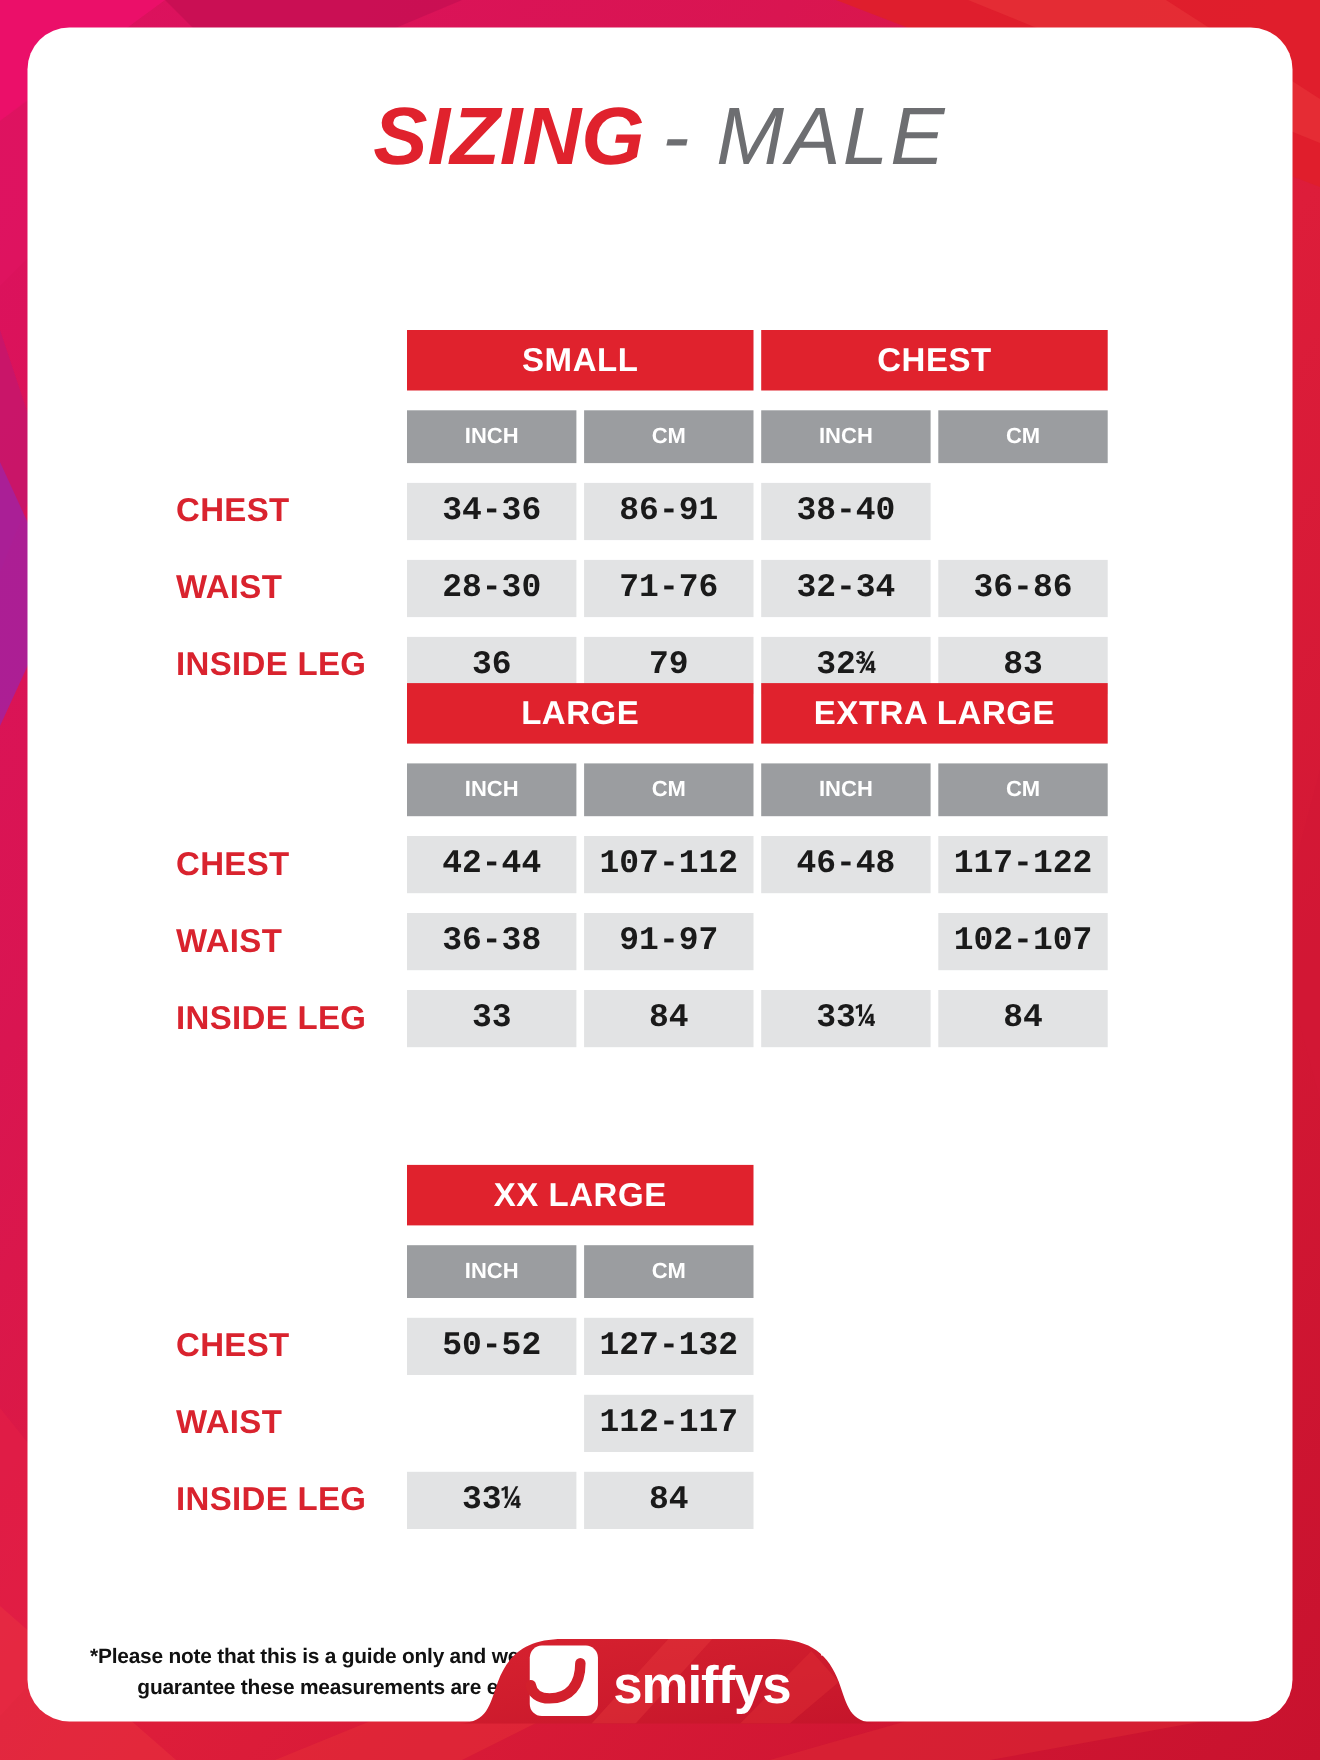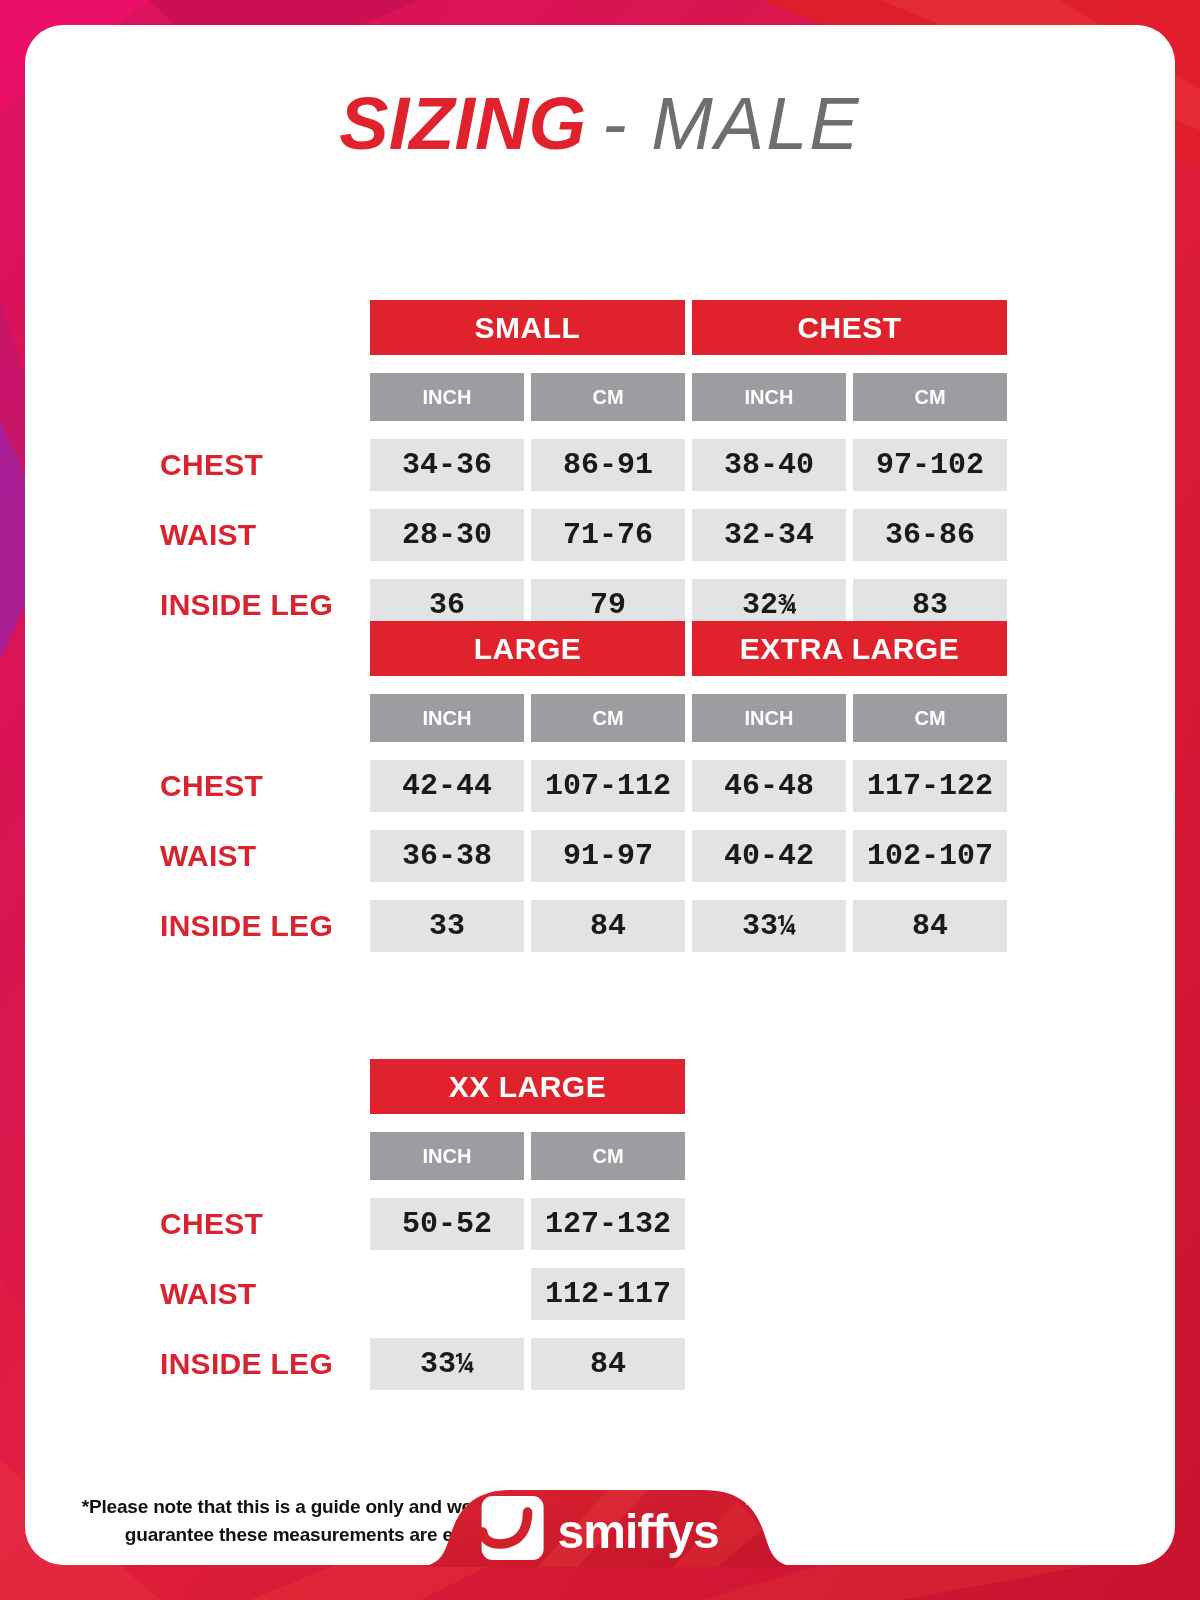--- a/index.html
+++ b/index.html
@@ -112,21 +112,20 @@
     <div class="sh span-b">CHEST</div>
     <div class="uc gc2">INCH</div>
     <div class="uc gc3">CM</div>
     <div class="uc gc4">INCH</div>
     <div class="uc gc5">CM</div>
 
     <div class="rl gr3">CHEST</div>
     <div class="dc gc2 gr3">34-36</div>
     <div class="dc gc3 gr3">86-91</div>
     <div class="dc gc4 gr3">38-40</div>
-    <div class="dc gc5 gr3">97-102</div>
 
     <div class="rl gr4">WAIST</div>
     <div class="dc gc2 gr4">28-30</div>
     <div class="dc gc3 gr4">71-76</div>
     <div class="dc gc4 gr4">32-34</div>
     <div class="dc gc5 gr4">36-86</div>
 
     <div class="rl gr5">INSIDE LEG</div>
     <div class="dc gc2 gr5">36</div>
     <div class="dc gc3 gr5">79</div>
@@ -144,21 +143,20 @@
 
     <div class="rl gr3">CHEST</div>
     <div class="dc gc2 gr3">42-44</div>
     <div class="dc gc3 gr3">107-112</div>
     <div class="dc gc4 gr3">46-48</div>
     <div class="dc gc5 gr3">117-122</div>
 
     <div class="rl gr4">WAIST</div>
     <div class="dc gc2 gr4">36-38</div>
     <div class="dc gc3 gr4">91-97</div>
-    <div class="dc gc4 gr4">40-42</div>
     <div class="dc gc5 gr4">102-107</div>
 
     <div class="rl gr5">INSIDE LEG</div>
     <div class="dc gc2 gr5">33</div>
     <div class="dc gc3 gr5">84</div>
     <div class="dc gc4 gr5">33¼</div>
     <div class="dc gc5 gr5">84</div>
   </section>
 
   <section class="size-block cols-2 b3">

